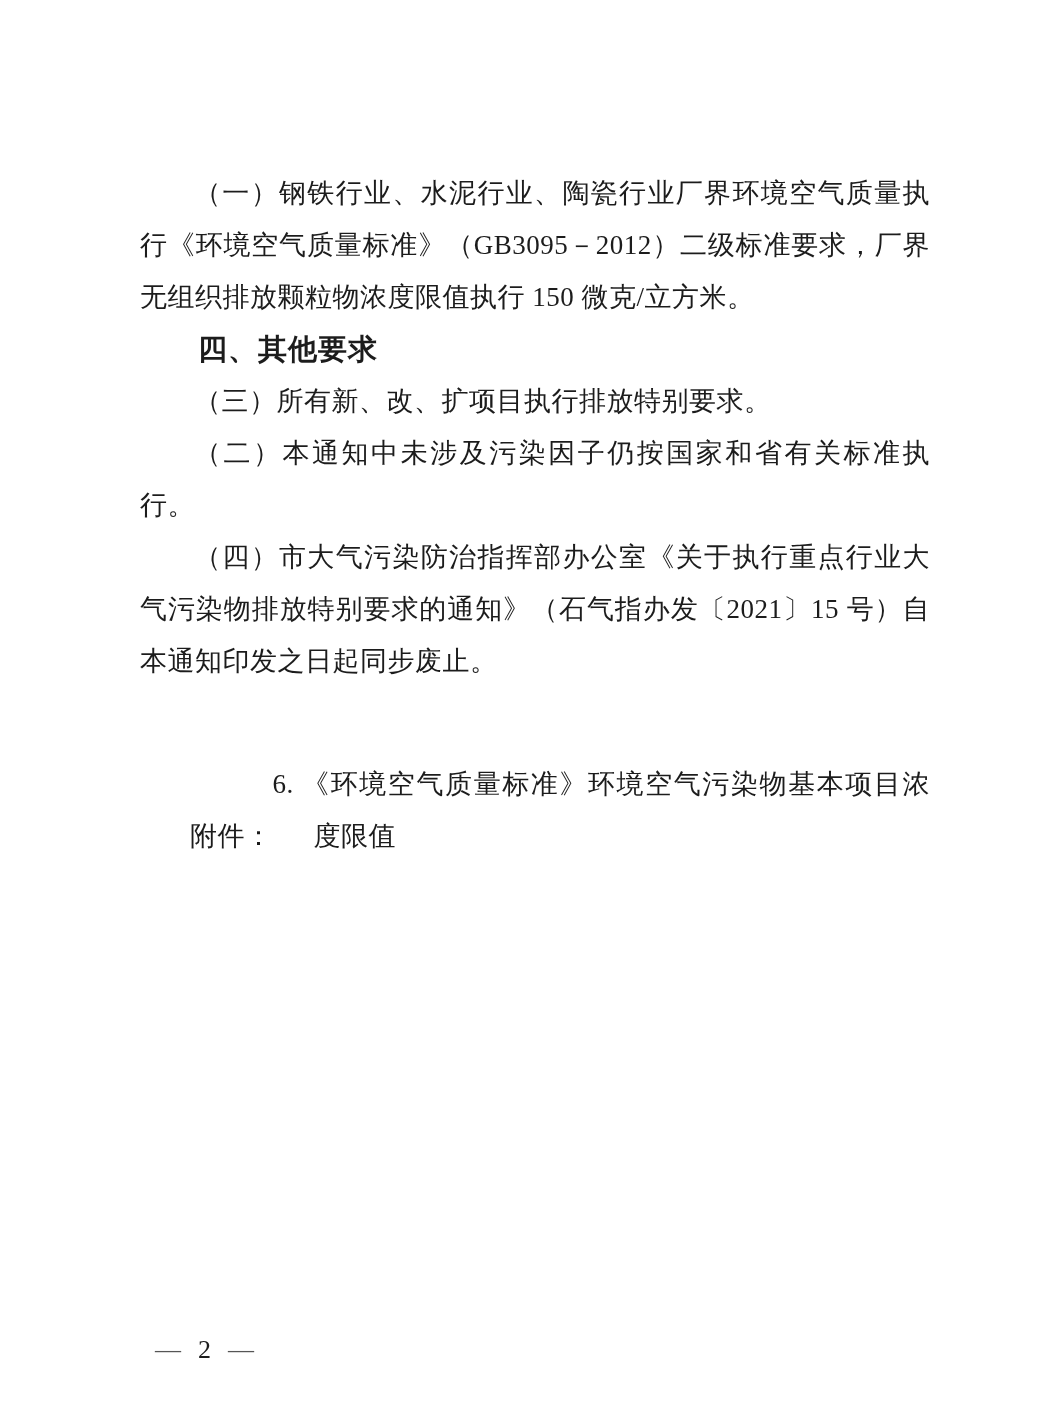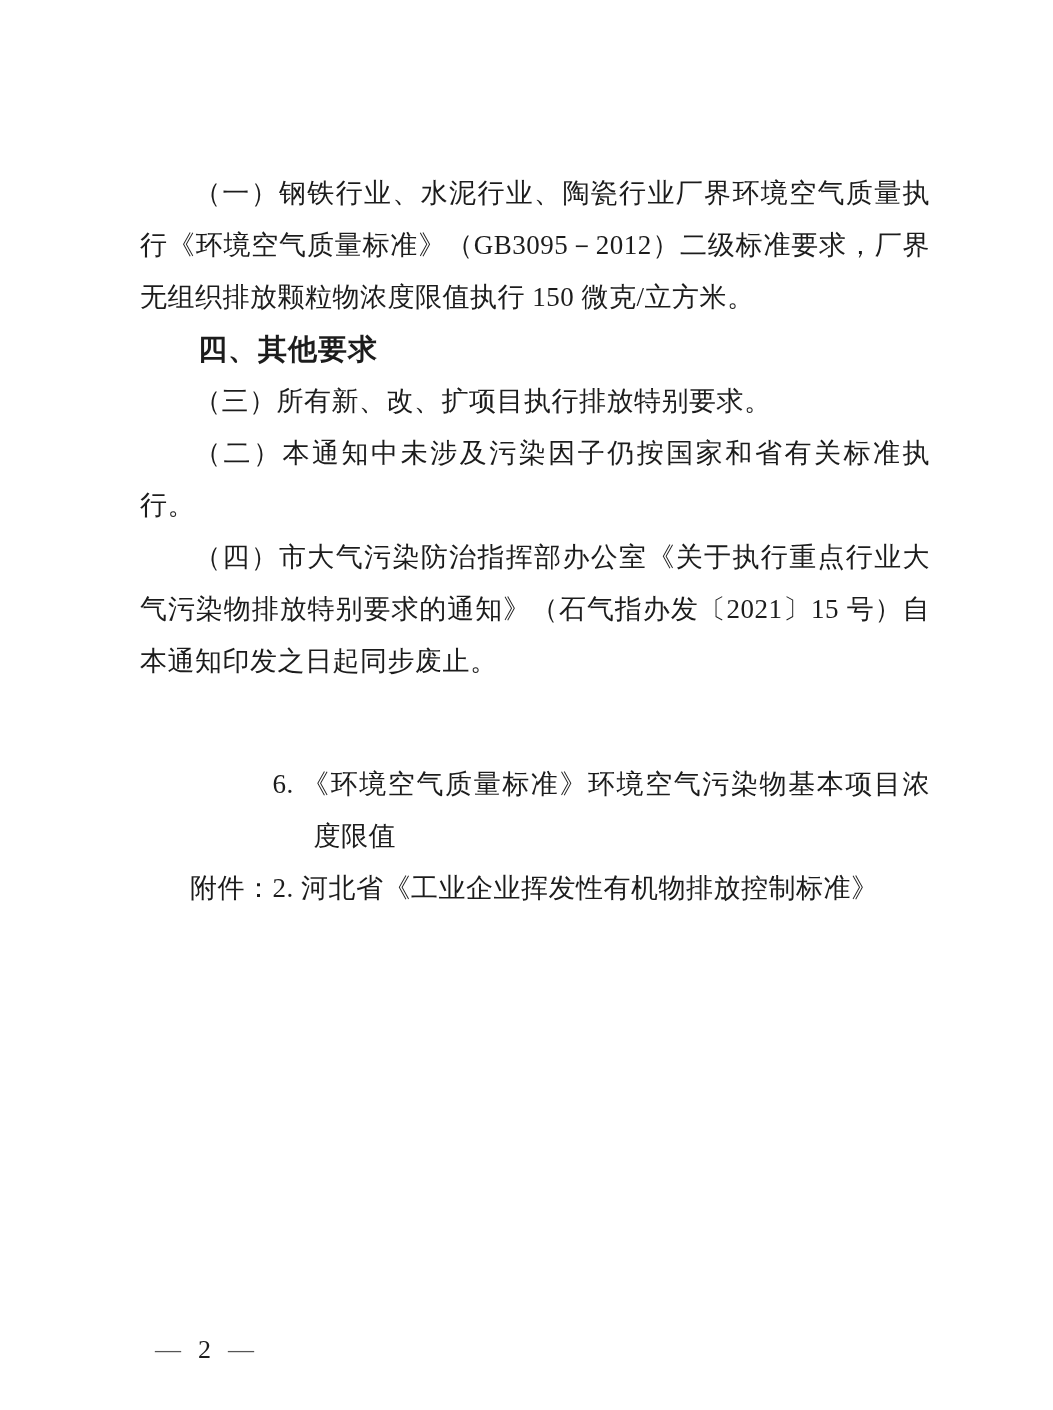--- a/index.html
+++ b/index.html
@@ -100,20 +100,19 @@
     <p class="body-text">（三）所有新、改、扩项目执行排放特别要求。</p>
 
     <p class="body-text">（二）本通知中未涉及污染因子仍按国家和省有关标准执行。</p>
 
     <p class="body-text">（四）市大气污染防治指挥部办公室《关于执行重点行业大气污染物排放特别要求的通知》（石气指办发〔2021〕15 号）自本通知印发之日起同步废止。</p>
 
     <div class="attachments">
       <span class="att-label">附件：</span>
       <div class="att-items">
         <div class="att-item">6. 《环境空气质量标准》环境空气污染物基本项目浓度限值</div>
-        <div class="att-item">2. 河北省《工业企业挥发性有机物排放控制标准》</div>
       </div>
     </div>
 
   </div>
 
   <div class="footer"><span class="dash">—</span><span class="page-num">2</span><span class="dash">—</span></div>
 </div>
 
 </body></html>

